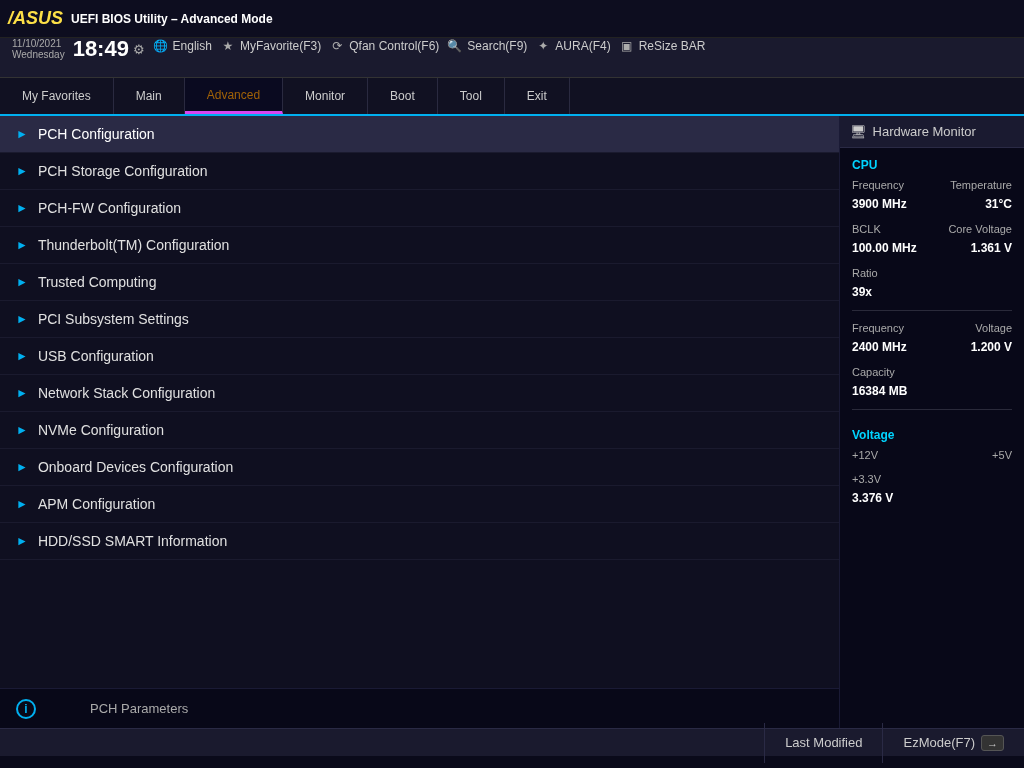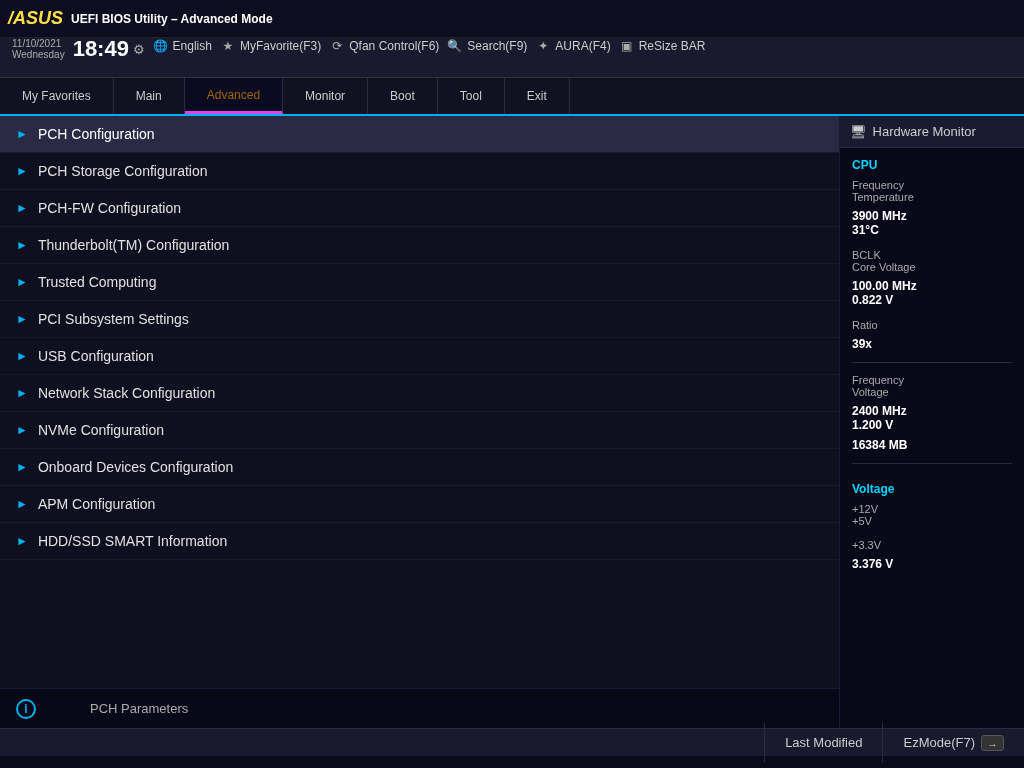--- a/index.html
+++ b/index.html
@@ -163,21 +163,20 @@
     .hw-section-title {
       color: #00d4ff;
       font-size: 12px;
       font-weight: bold;
       padding: 10px 12px 4px;
     }
     .hw-row {
       display: flex;
       justify-content: space-between;
       padding: 3px 12px;
-      flex-direction: column;
     }
     .hw-label {
       color: #aaa;
       font-size: 11px;
     }
     .hw-value {
       color: #fff;
       font-size: 12px;
       font-weight: bold;
     }
@@ -386,38 +385,41 @@
     <div class="hw-row">
       <span class="hw-value">3900 MHz</span>
       <span class="hw-value">31°C</span>
     </div>
     <div class="hw-row" style="margin-top:6px;">
       <span class="hw-label">BCLK</span>
       <span class="hw-label">Core Voltage</span>
     </div>
     <div class="hw-row">
       <span class="hw-value">100.00 MHz</span>
-      <span class="hw-value">0.822 V</span>
+      <span class="hw-value">1.361 V</span>
     </div>
     <div class="hw-row" style="margin-top:6px;">
       <span class="hw-label">Ratio</span>
     </div>
     <div class="hw-row">
       <span class="hw-value">39x</span>
     </div>
 
     <hr class="hw-divider">
 
     <div class="hw-row">
       <span class="hw-label">Frequency</span>
       <span class="hw-label">Voltage</span>
     </div>
     <div class="hw-row">
       <span class="hw-value">2400 MHz</span>
       <span class="hw-value">1.200 V</span>
+    </div>
+    <div class="hw-row" style="margin-top:6px;">
+      <span class="hw-label">Capacity</span>
     </div>
     <div class="hw-row">
       <span class="hw-value">16384 MB</span>
     </div>
 
     <hr class="hw-divider">
 
     <div class="hw-section-title">Voltage</div>
     <div class="hw-row">
       <span class="hw-label">+12V</span>

